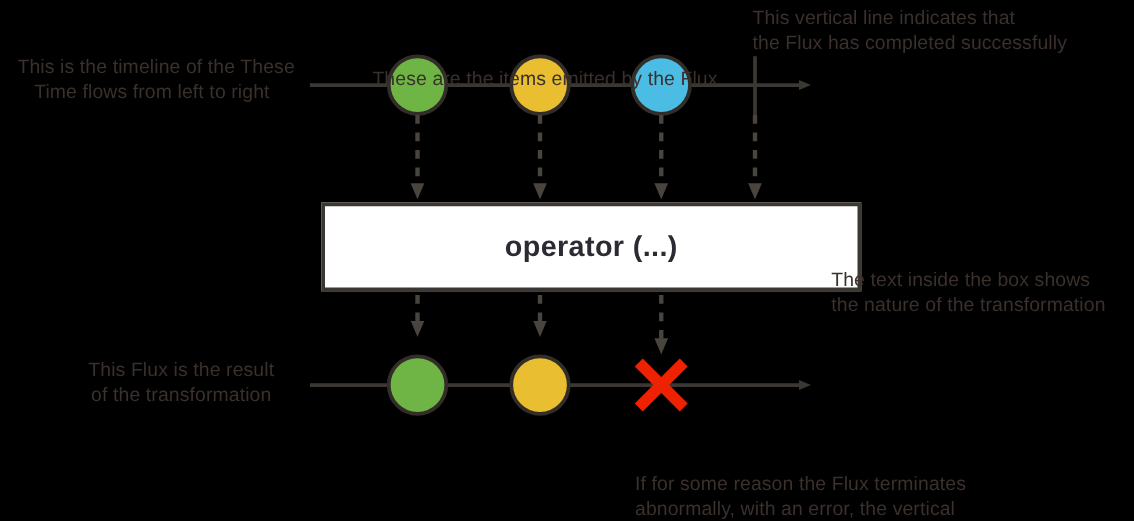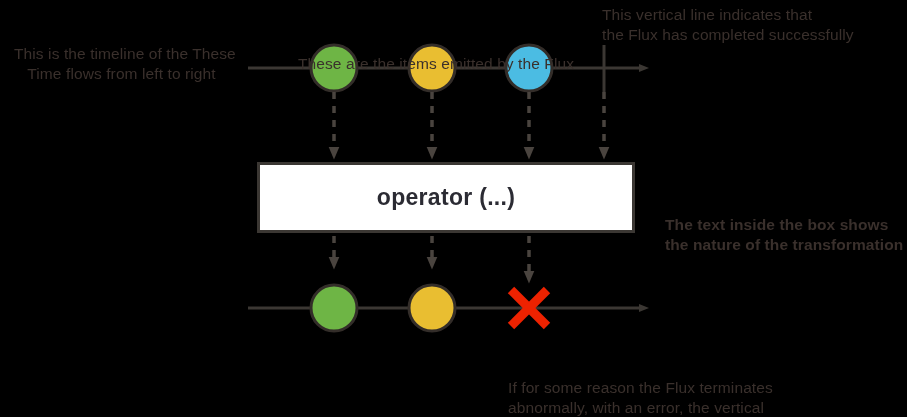--- a/index.html
+++ b/index.html
@@ -29,21 +29,21 @@
     position: absolute;
     left: 0; top: 0;
     width: 907px;
     height: 417px;
   }
 
   .op-box {
     position: absolute;
     left: 257px;
     top: 162px;
-    width: 378px;
+    width: 432px;
     height: 71px;
     background: #ffffff;
     border: 3px solid #3b3733;
     box-sizing: border-box;
     display: flex;
     align-items: center;
     justify-content: center;
   }
   .op-label {
     color: #2b2b33;
@@ -109,21 +109,23 @@
 
   <div class="ann center" style="left:14px; top:44px; width:215px;">This is the timeline of the These
 Time flows from left to right</div>
 
   <div class="ann center" style="left:281px; top:17px; width:310px;margin-top:37px;">These are the items emitted by the Flux</div>
 
   <div class="ann" style="left:602px; top:5px;">This vertical line indicates that
 the Flux has completed successfully</div>
 
 
-  <div class="ann" style="left:665px; top:215px;font-weight:bold;">The text inside the box shows
+  <div class="ann" style="left:665px; top:215px;">The text inside the box shows
 the nature of the transformation</div>
 
+  <div class="ann center" style="left:60px; top:287px; width:170px;">This Flux is the result
+of the transformation</div>
 
   <div class="ann" style="left:508px; top:350px;margin-top:28px;">If for some reason the Flux terminates
 abnormally, with an error, the vertical
 line is replaced by an X</div>
 
 </div>
 
 </body></html>

